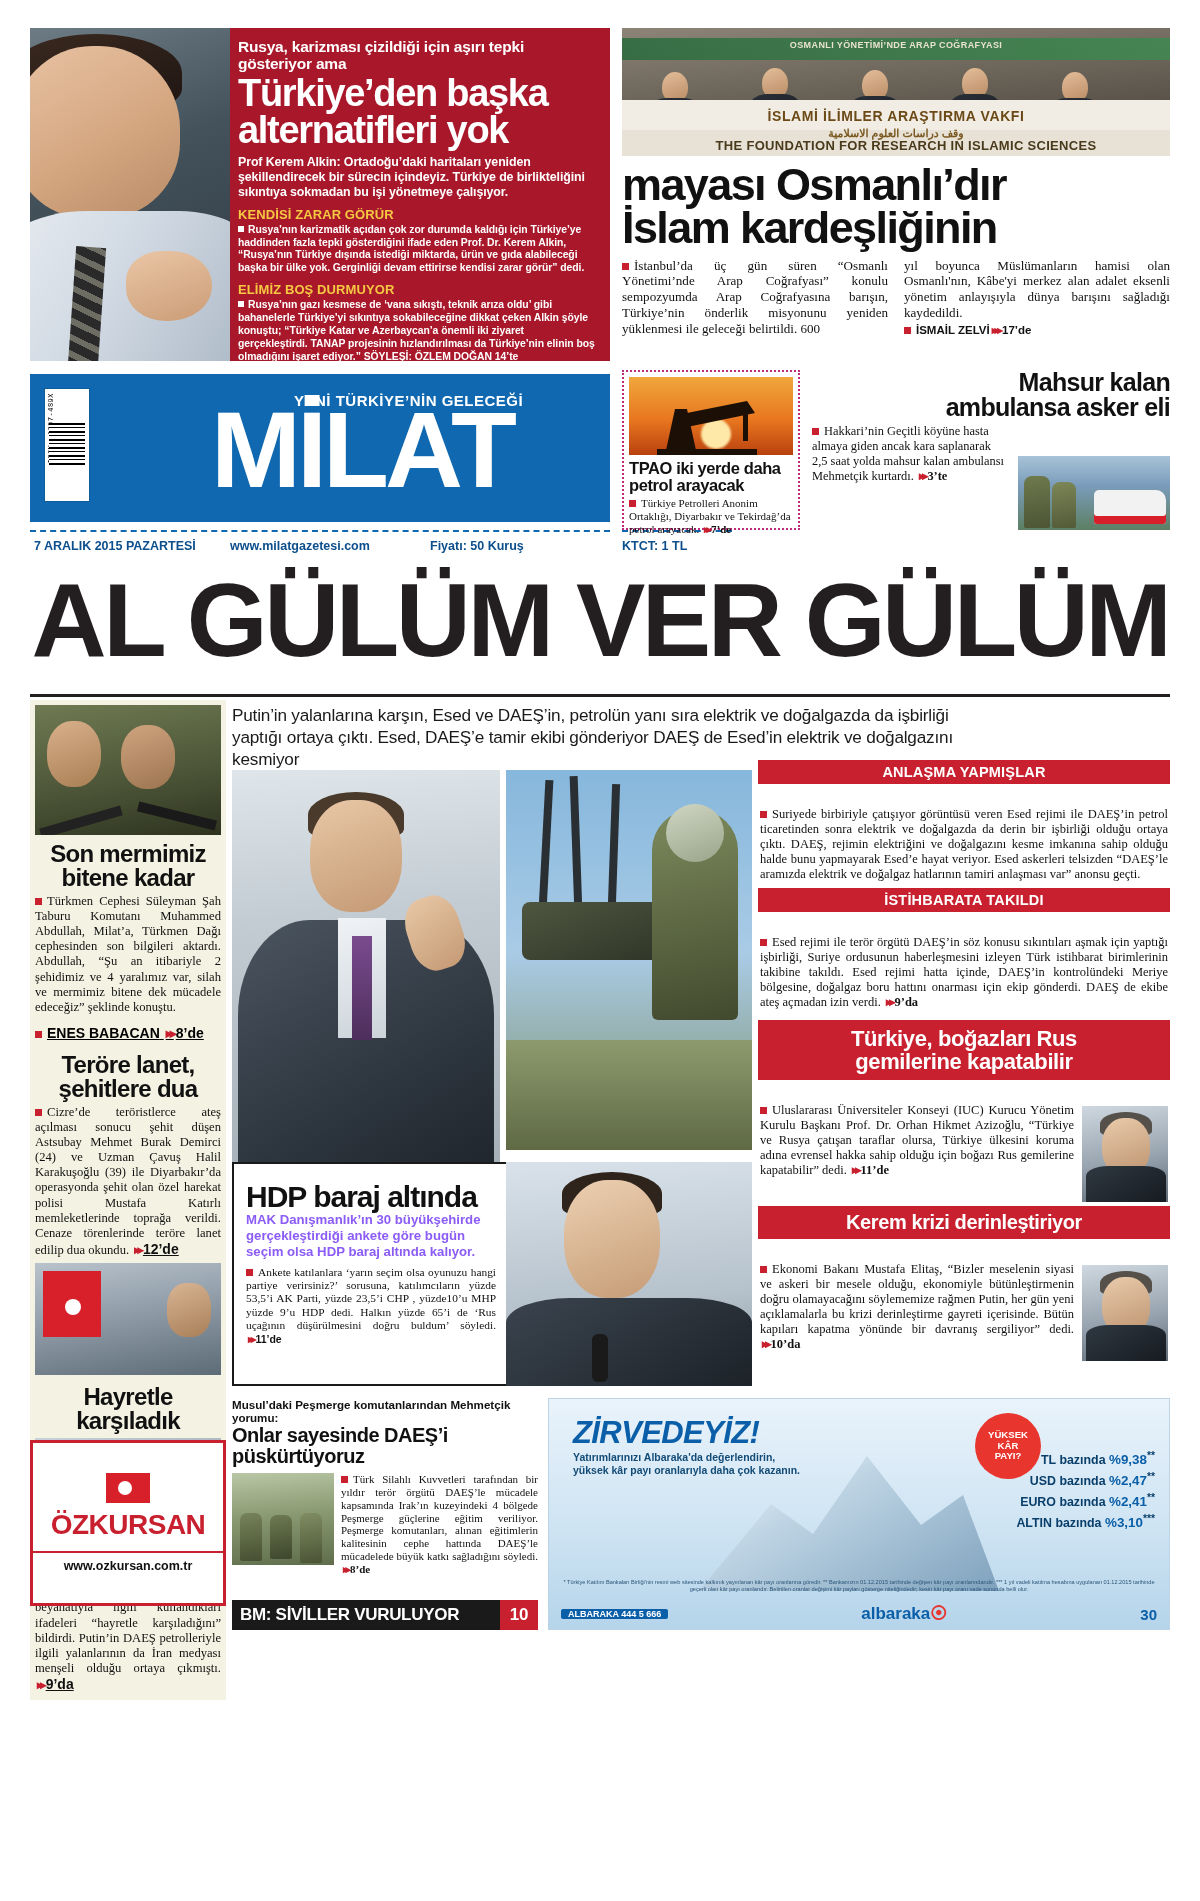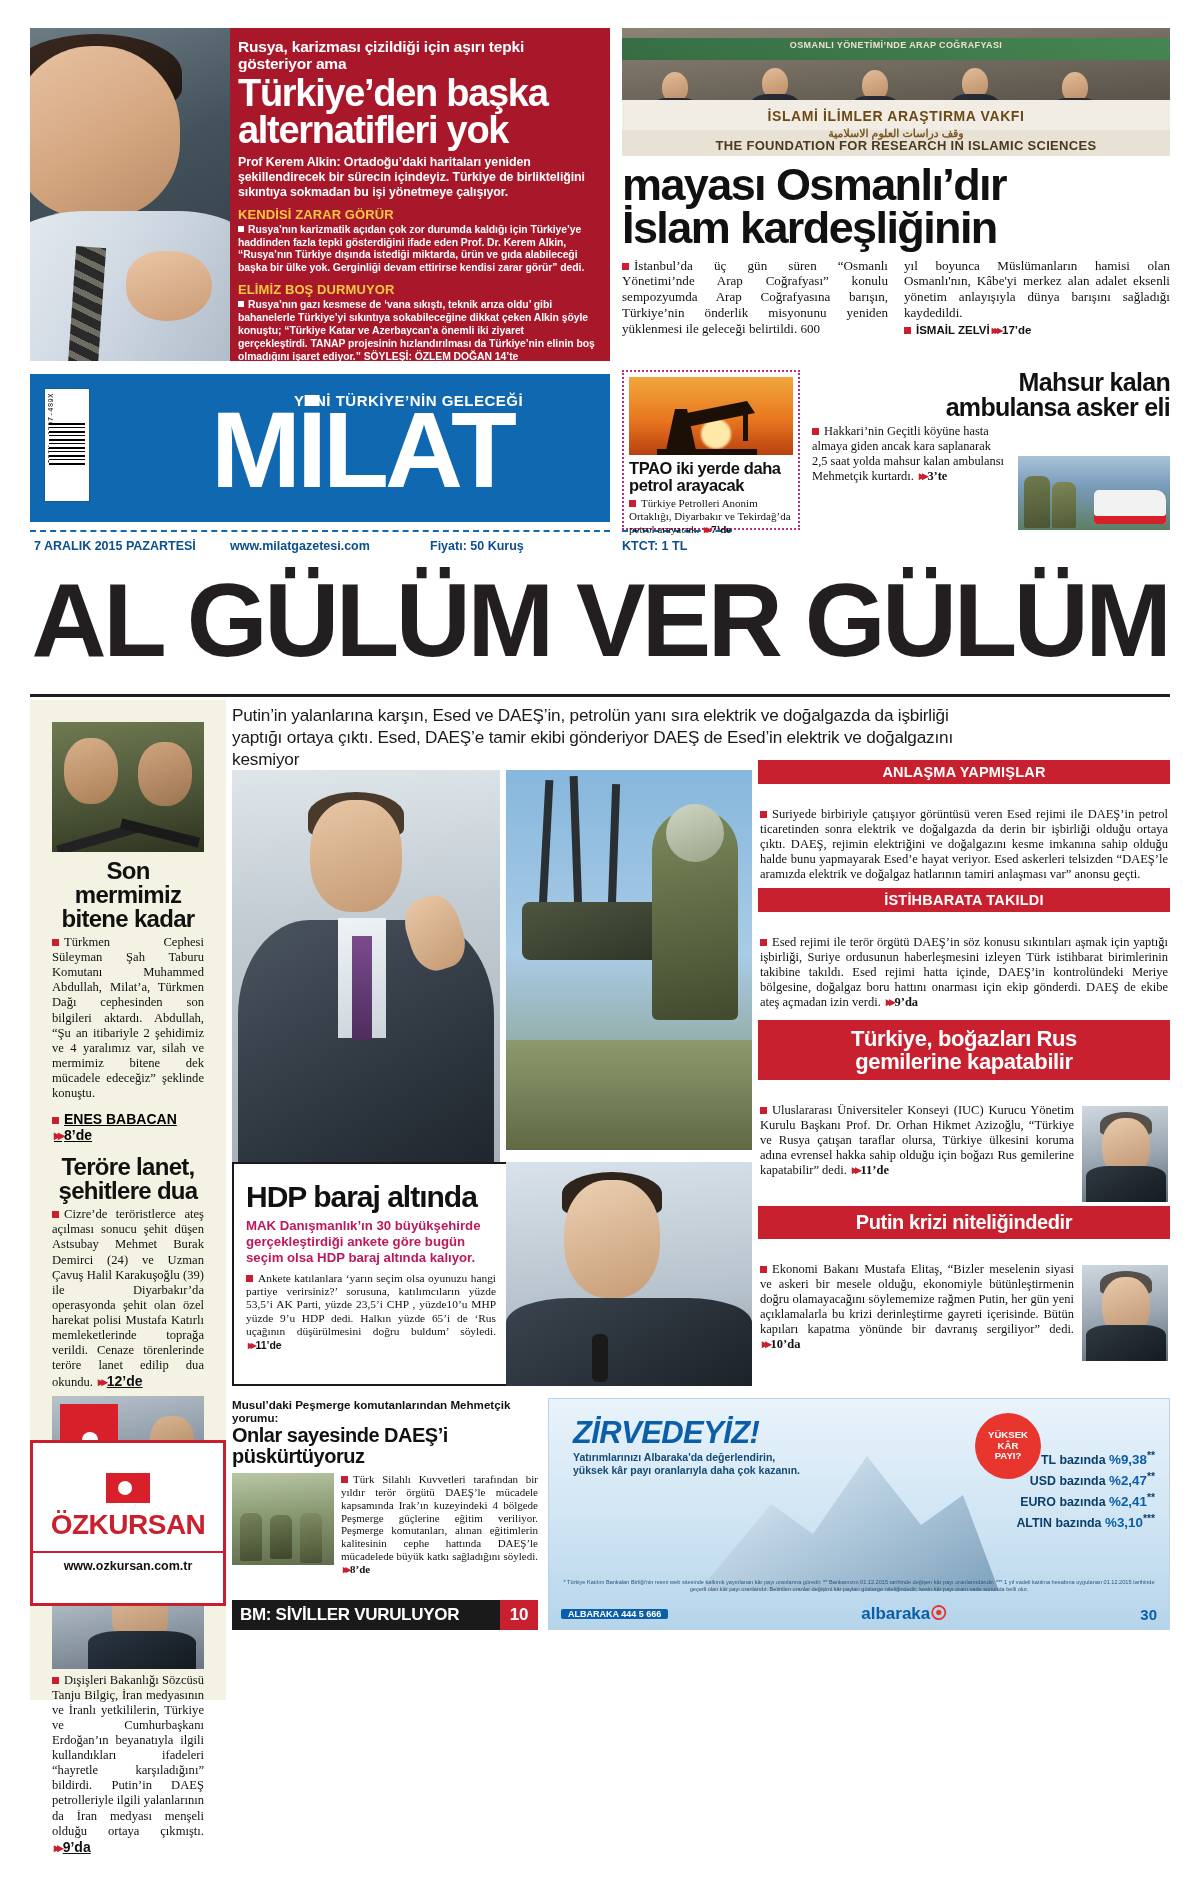--- a/index.html
+++ b/index.html
@@ -285,21 +285,21 @@
     width: 758px;
     font-size: 17.2px; line-height: 1.28; color: #1a1a1a;
     letter-spacing: -.2px;
   }
 
   
   .side-left {
     position: absolute; left: 30px; top: 700px;
     width: 196px; height: 1000px;
     background: #f4f3e3;
-    padding: 22px;
+    padding: 5px;
   }
   .sl-photo {
     width:100%; height:130px;
     background: linear-gradient(170deg,#6f7a52 0%,#4a5336 60%,#2e331f 100%);
     position:relative; overflow:hidden;
   }
   .sl-photo .m1 {position:absolute;left:12px;top:16px;width:54px;height:66px;border-radius:46%;background:linear-gradient(160deg,#d8b08a,#a97f55);}
   .sl-photo .m2 {position:absolute;left:86px;top:20px;width:54px;height:64px;border-radius:46%;background:linear-gradient(160deg,#cfa57f,#9c7450);}
   .sl-photo .g1 {position:absolute;left:4px;bottom:8px;width:84px;height:10px;background:#222;transform:rotate(-16deg);}
   .sl-photo .g2 {position:absolute;right:4px;bottom:14px;width:80px;height:10px;background:#1a1a1a;transform:rotate(14deg);}
@@ -372,21 +372,21 @@
     position: absolute; left: 232px; top: 1162px;
     width: 520px; height: 224px;
     border: 2px solid #1a1a1a;
     background: #fff;
   }
   .hdp-inner { padding: 18px 12px; width: 274px; }
   .hdp-h {
     font-size: 30px; font-weight: 800; line-height:1.0; letter-spacing:-1px; color:#111;
   }
   .hdp-sub {
-    font-size: 13.2px; font-weight: 700; line-height:1.2; margin-top:6px; color:#be185d;
+    font-size: 13.2px; font-weight: 700; line-height:1.2; color:#8b5cf6;
   }
   .hdp-b {
     font-family:"Liberation Serif", serif;
     font-size: 11.4px; line-height:1.18; margin-top:6px; color:#111; text-align:justify;
   }
   .hdp-credit { font-family:"Liberation Sans",sans-serif; font-size:10.5px; font-weight:800; }
 
   
   .rcol { position: absolute; left: 758px; top: 760px; width: 412px; }
   .rbar {
@@ -707,21 +707,21 @@
     </div>
     <div class="rtxt">
       <div class="rface">
         <div class="hh"></div>
         <div class="h"></div>
         <div class="s"></div>
       </div>
       <span class="sq-red"></span><span>Uluslararası Üniversiteler Konseyi (IUC) Kurucu Yönetim Kurulu Başkanı Prof. Dr. Orhan Hikmet Azizoğlu, “Türkiye ve Rusya çatışan taraflar olursa, Türkiye ülkesini koruma adına evrensel hakka sahip olduğu için boğazı Rus gemilerine kapatabilir” dedi.</span> <span class="arrow">▸▸</span><b>11’de</b>
     </div>
 
-    <div class="rsub-red" style="margin-top:10px; clear:both">Putin krizi niteliğindedir</div>
+    <div class="rsub-red" style="margin-top:10px; clear:both">Kerem krizi derinleştiriyor</div>
     <div class="rtxt">
       <div class="rface">
         <div class="hh"></div>
         <div class="h"></div>
         <div class="s"></div>
       </div>
       <span class="sq-red"></span><span>Ekonomi Bakanı Mustafa Elitaş, “Bizler meselenin siyasi ve askeri bir mesele olduğu, ekonomiyle bütünleştirmenin doğru olamayacağını söylememize rağmen Putin, her gün yeni açıklamalarla bu krizi derinleştirme gayreti içerisinde. Bütün kapıları kapatma yönünde bir davranış sergiliyor” dedi.</span> <span class="arrow">▸▸</span><b>10’da</b>
     </div>
   </div>
 

